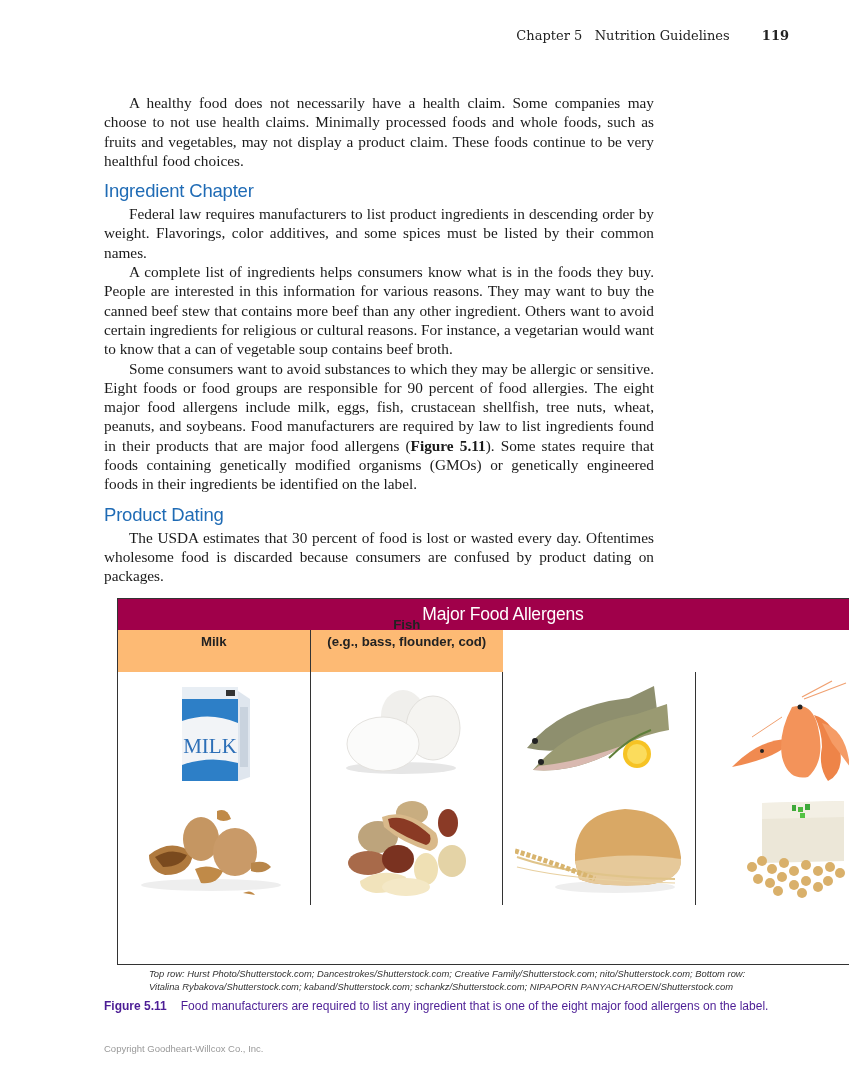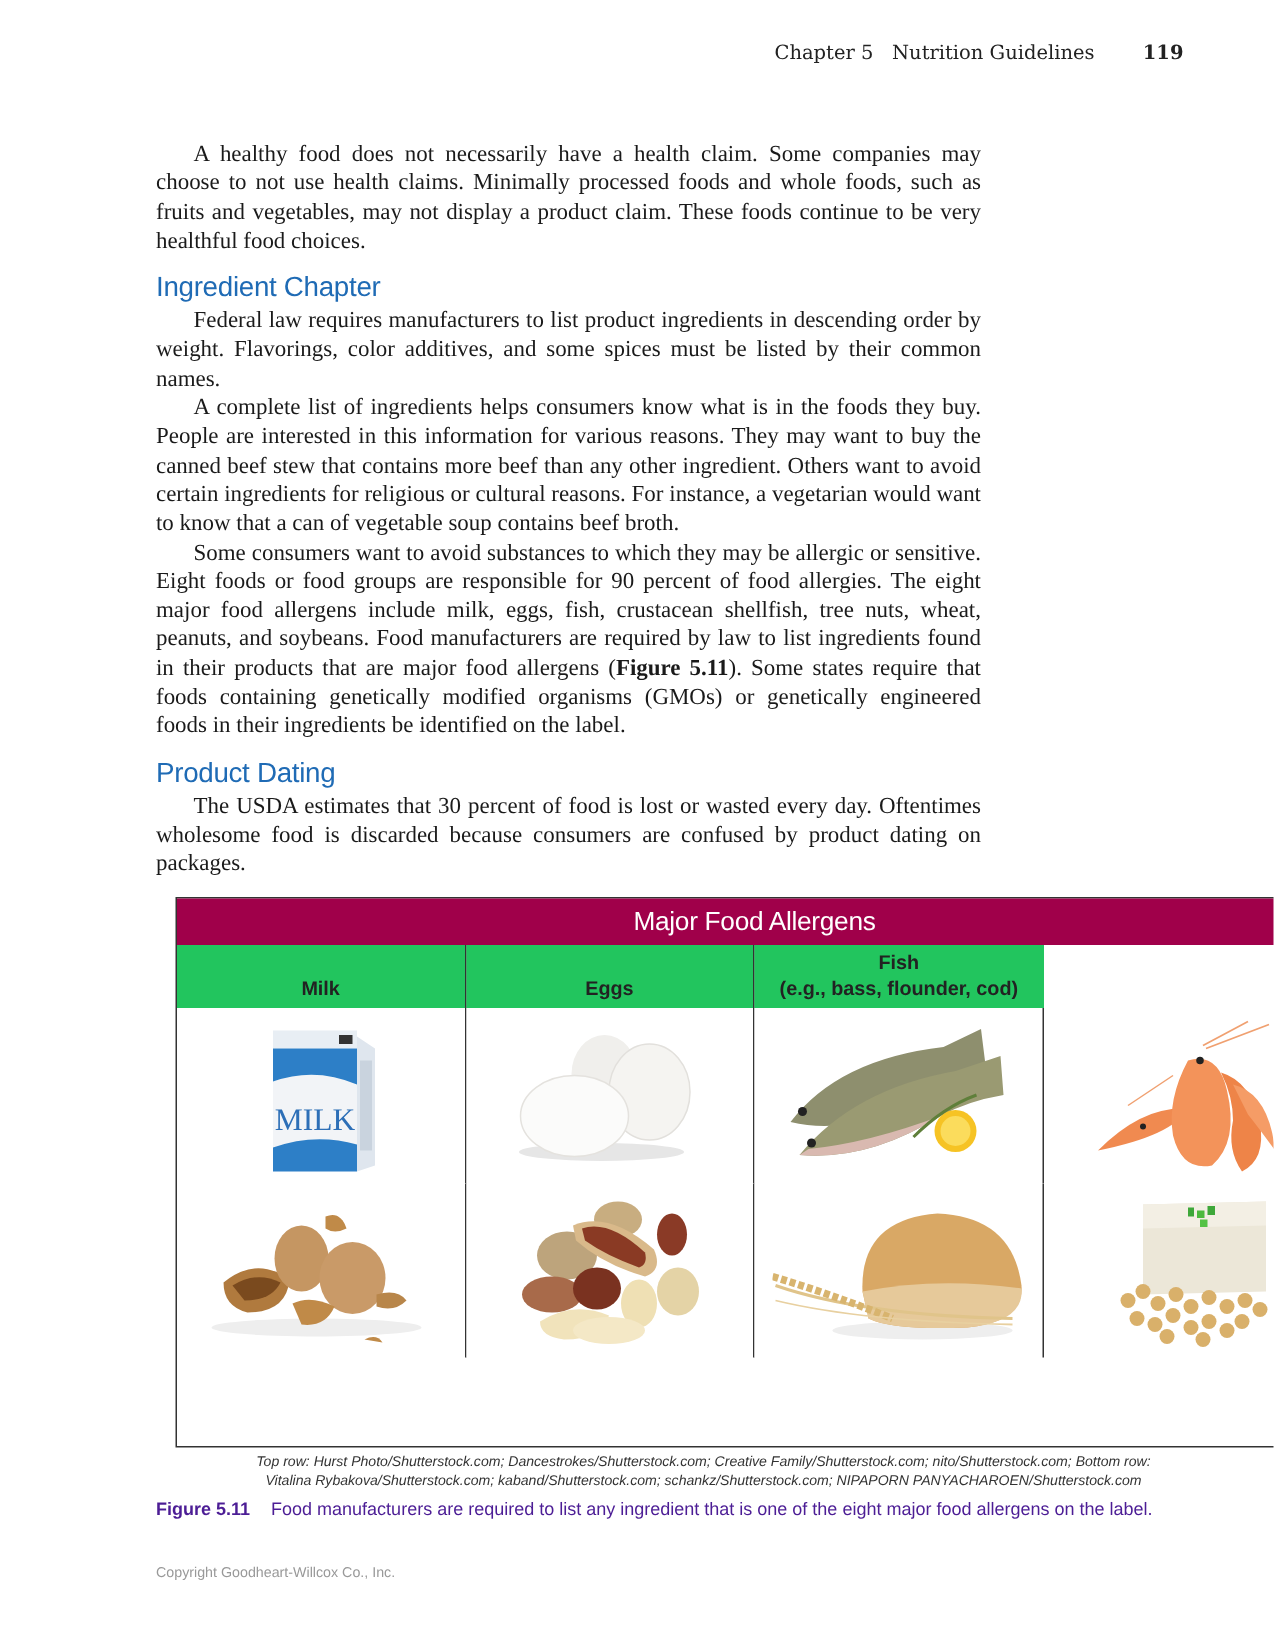--- a/index.html
+++ b/index.html
@@ -27,40 +27,40 @@
     border: 1.5px solid #333; box-sizing: border-box;
     font-family: "Liberation Sans", "DejaVu Sans", sans-serif;
   }
   .fig-title {
     height: 31px; background: #a0004a; color: #fff;
     text-align: center; font-size: 17.5px; line-height: 31px; font-weight: normal;
     letter-spacing: -0.2px;
   }
   .grid { display: grid; grid-template-columns: 1fr 1fr 1fr 1fr; }
   .label-cell {
-    background: #22c55e; color: #222; font-weight: bold; font-size: 13.2px;
+    background: #fdba74; color: #222; font-weight: bold; font-size: 13.2px;
     text-align: center; display: flex; align-items: flex-end; justify-content: center;
-    line-height: 16.5px; padding-bottom: 5px; box-sizing: border-box;
+    line-height: 16.5px; padding-bottom: 22px; box-sizing: border-box;
     border-right: 1px solid #333;
   }
   .label-cell:last-child { border-right: none; }
   .row1-labels .label-cell { height: 42px; }
   .row2-labels .label-cell { height: 59px; }
   .img-cell {
     background: #fff; border-right: 1px solid #333;
     display: flex; align-items: center; justify-content: center;
     box-sizing: border-box;
   }
   .img-cell:last-child { border-right: none; }
   .row1-imgs .img-cell { height: 117px; }
   .row2-imgs .img-cell { height: 116px; }
   .credits {
     position: absolute; right: 60px; top: 968px; width: 640px;
     font-family: "Liberation Sans", "DejaVu Sans", sans-serif;
-    font-style: italic; font-size: 9.4px; line-height: 12.5px; color: #333; text-align: center;
+    font-style: italic; font-size: 9.4px; line-height: 12.5px; color: #333; text-align: left;
   }
   .caption {
     position: absolute; left: 104px; top: 999px;
     font-family: "Liberation Sans", "DejaVu Sans", sans-serif;
     font-size: 12px; color: #4c1d95; white-space: nowrap;
   }
   .caption .fig-num { font-weight: bold; margin-right: 14px; }
   .copyright {
     position: absolute; left: 104px; top: 1043px;
     font-family: "Liberation Sans", "DejaVu Sans", sans-serif;
@@ -87,23 +87,20 @@
   <h2>Product Dating</h2>
   <p>The USDA estimates that 30 percent of food is lost or wasted every day. Oftentimes wholesome food is discarded because consumers are confused by product dating on packages.</p>
 </div>
 
 <div class="figure-box">
   <div class="fig-title">Major Food Allergens</div>
 
   <div class="grid row1-labels">
     <div class="label-cell">
         <span>Milk</span>
-      </div>
-    <div class="label-cell">
-        <span>Eggs</span>
       </div>
     <div class="label-cell">
         <span><span>Fish</span><br><span>(e.g., bass, flounder, cod)</span></span>
       </div>
   </div>
 
   <div class="grid row1-imgs">
 
     <div class="img-cell">
       <svg width="80" height="108" viewBox="0 0 80 108">

